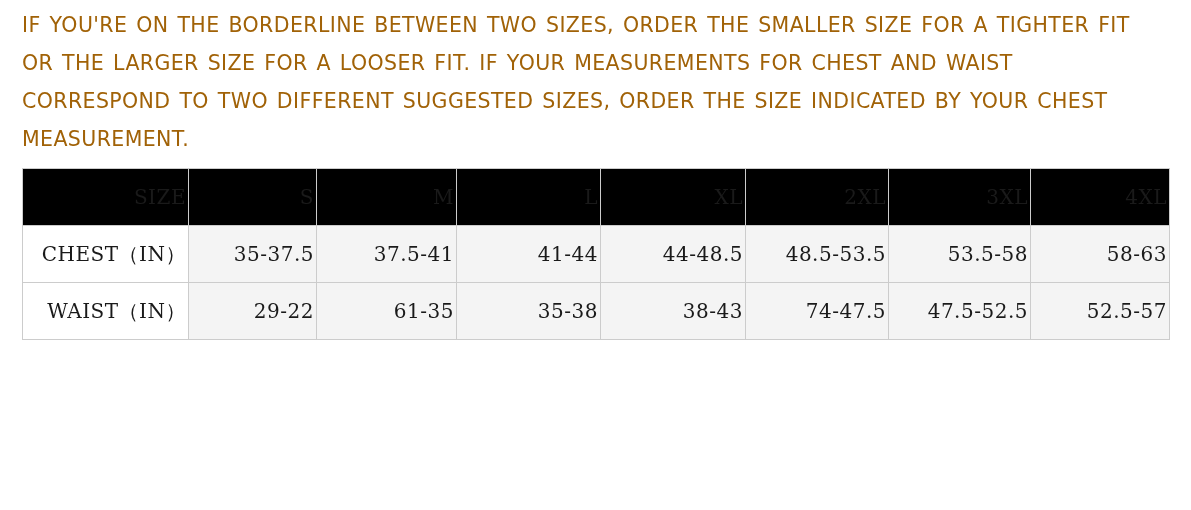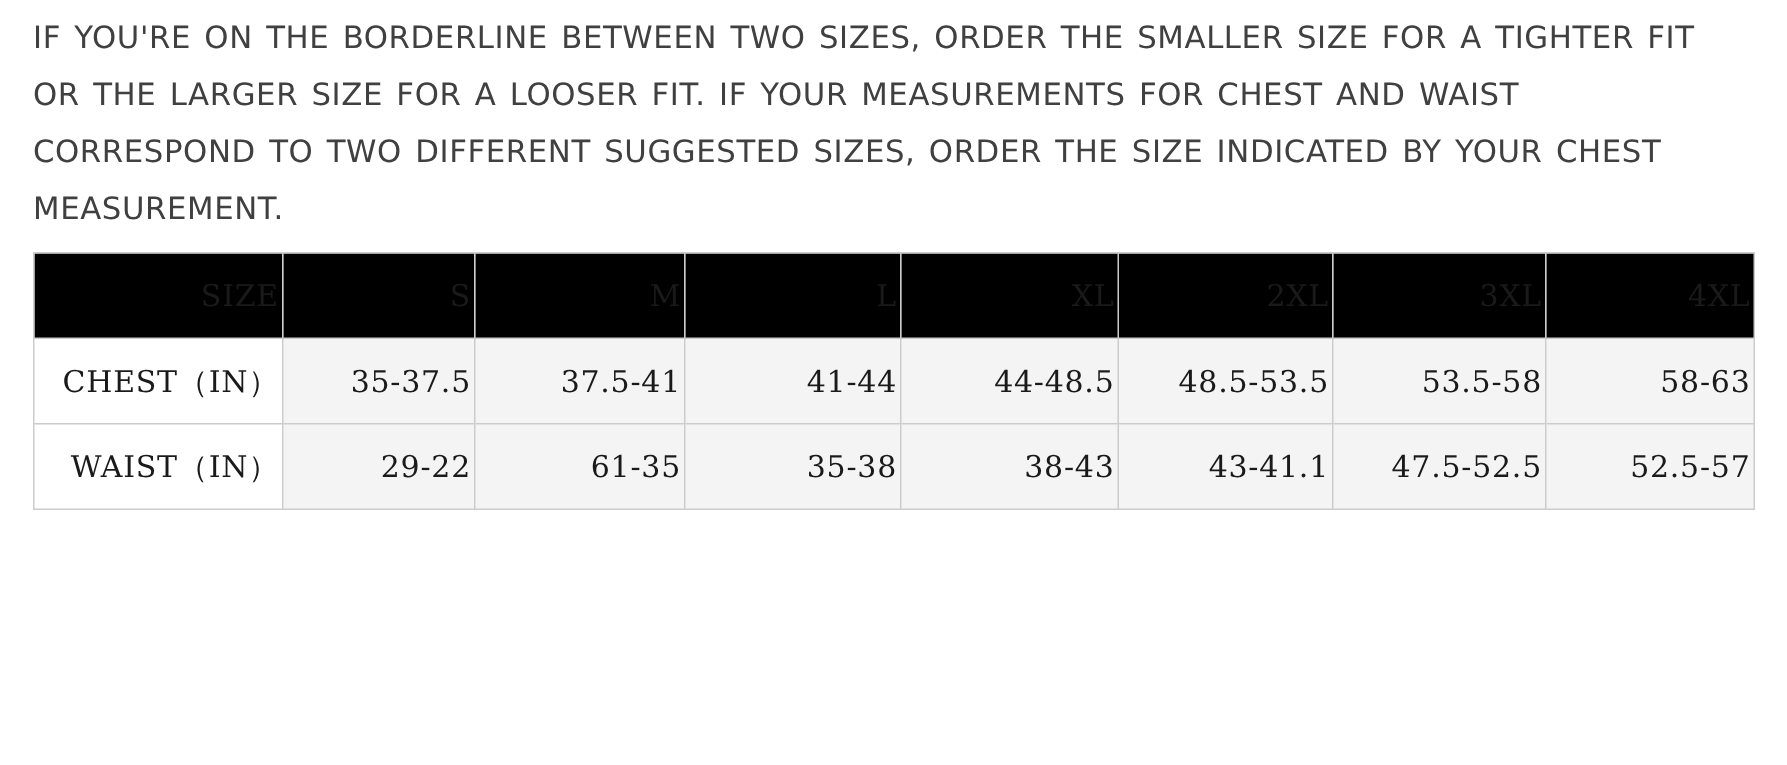--- a/index.html
+++ b/index.html
@@ -29,21 +29,21 @@
     color: #1a1a1a;
     margin: 0;
     padding-top: 32px;
     padding-bottom: 6px;
     white-space: nowrap;
   }
   .intro {
     font-family: "DejaVu Sans", sans-serif;
     font-size: 20.5px;
     line-height: 38px;
-    color: #404040;
+    color: #a16207;
     letter-spacing: 0.4px;
     text-align: left;
     margin: 0;
     padding: 6px 0 10px 0;
     word-spacing: 2px;
   }
   table.size-table {
     border-collapse: collapse;
     width: 1147px;
     margin: 0 auto;
@@ -124,20 +124,20 @@
         <td>48.5-53.5</td>
         <td>53.5-58</td>
         <td>58-63</td>
       </tr>
       <tr>
         <td>WAIST（IN）</td>
         <td>29-22</td>
         <td>61-35</td>
         <td>35-38</td>
         <td>38-43</td>
-        <td>43-41.1</td>
+        <td>74-47.5</td>
         <td>47.5-52.5</td>
         <td>52.5-57</td>
       </tr>
     </tbody>
   </table>
 
 </div>
 
 </body></html>

